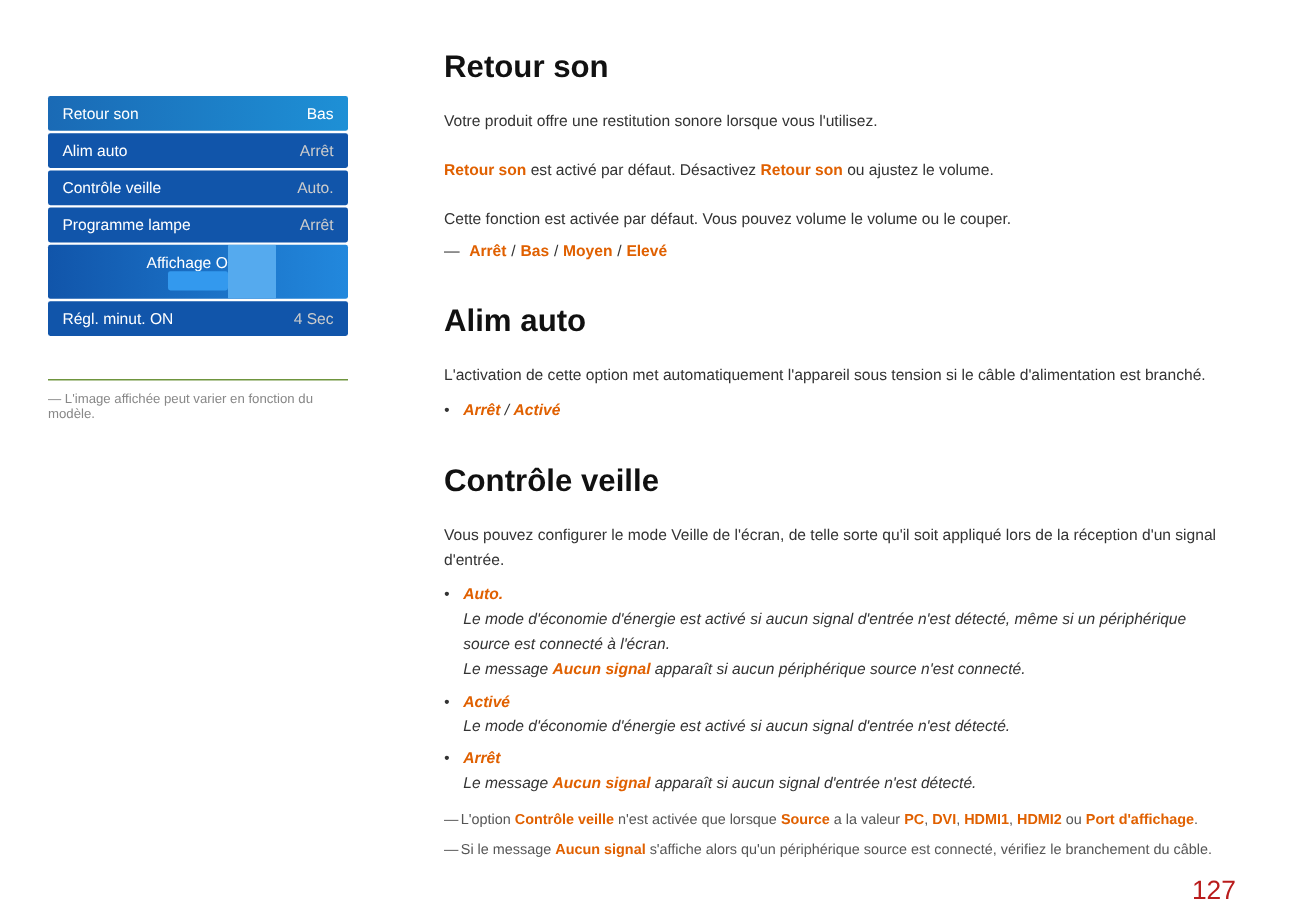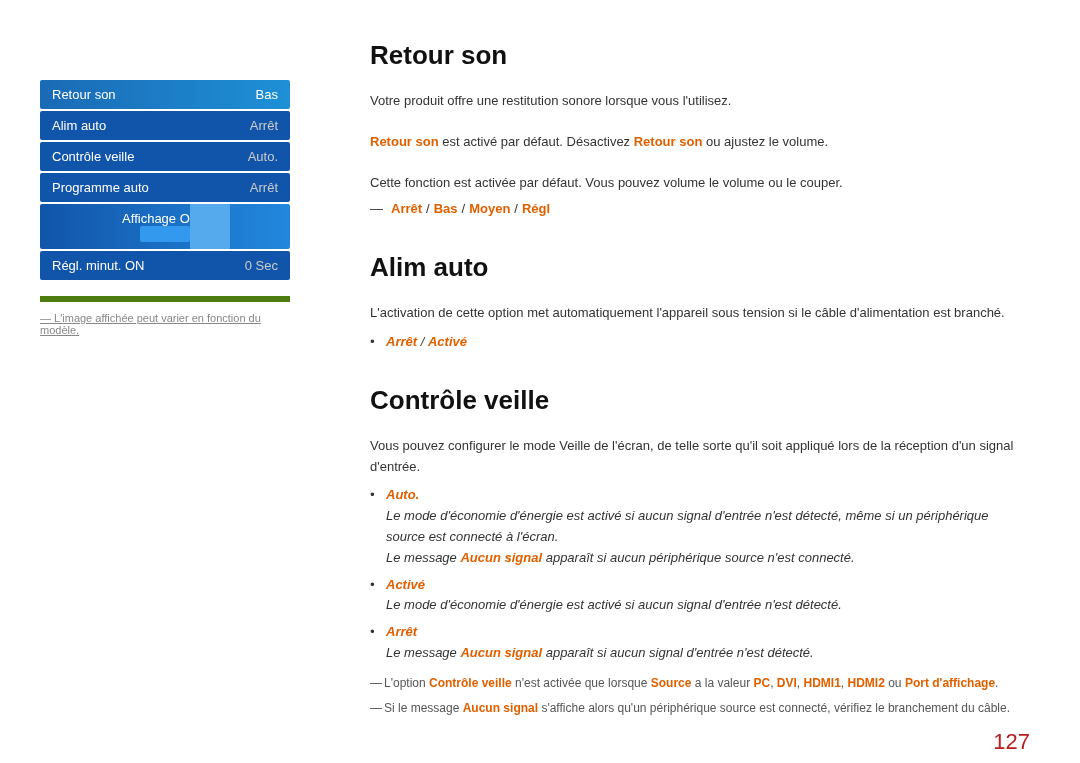--- a/index.html
+++ b/index.html
@@ -80,26 +80,25 @@
       width: 40px;
       height: 100%;
       background: #55aaee;
       position: absolute;
       right: 60px;
       top: 0;
       border-radius: 1px;
     }
 
     .sidebar-note {
-      margin-top: 16px;
+      margin-top: 36px;
       padding-top: 10px;
-      border-top: 6px solid #4d7c0f;
+      border-top: 1px solid #4d7c0f;
       font-size: 11px;
       color: #888;
-      text-decoration: underline;
     }
 
     
     .content {
       flex: 1;
       padding: 40px 60px 40px 50px;
       overflow-y: auto;
     }
 
     .section {
@@ -211,32 +210,32 @@
         <span class="menu-label">Alim auto</span>
         <span class="menu-value">Arrêt</span>
       </div>
 
       <div class="menu-item">
         <span class="menu-label">Contrôle veille</span>
         <span class="menu-value">Auto.</span>
       </div>
 
       <div class="menu-item">
-        <span class="menu-label">Programme auto</span>
+        <span class="menu-label">Programme lampe</span>
         <span class="menu-value">Arrêt</span>
       </div>
 
       <div class="menu-item affichage" style="position:relative; overflow:hidden;flex-direction:column;">
         <span class="menu-label">Affichage OSD</span>
         <span style="display:inline-block; width:50px; height:16px; background:#3399ee; border-radius:2px;"></span>
       </div>
 
       <div class="menu-item">
         <span class="menu-label">Régl. minut. ON</span>
-        <span class="menu-value">0 Sec</span>
+        <span class="menu-value">4 Sec</span>
       </div>
 
     </div>
 
     <div class="sidebar-note">— L'image affichée peut varier en fonction du modèle.</div>
   </div>
 
   <div class="content">
 
     <div class="section">
@@ -244,21 +243,21 @@
       <p class="section-text">Votre produit offre une restitution sonore lorsque vous l'utilisez.</p>
       <p class="section-text"><span class="bold-orange">Retour son</span> est activé par défaut. Désactivez <span class="bold-orange">Retour son</span> ou ajustez le volume.</p>
       <p class="section-text">Cette fonction est activée par défaut. Vous pouvez volume le volume ou le couper.</p>
       <div class="options-line">
         <span class="opt-link">Arrêt</span>
         <span> / </span>
         <span class="opt-link">Bas</span>
         <span> / </span>
         <span class="opt-link">Moyen</span>
         <span> / </span>
-        <span class="opt-link">Régl</span>
+        <span class="opt-link">Elevé</span>
       </div>
     </div>
 
     <div class="section">
       <h2 class="section-title">Alim auto</h2>
       <p class="section-text">L'activation de cette option met automatiquement l'appareil sous tension si le câble d'alimentation est branché.</p>
       <ul class="bullet-list">
         <li>
           <span class="opt-link">Arrêt</span>
           <span> / </span>

